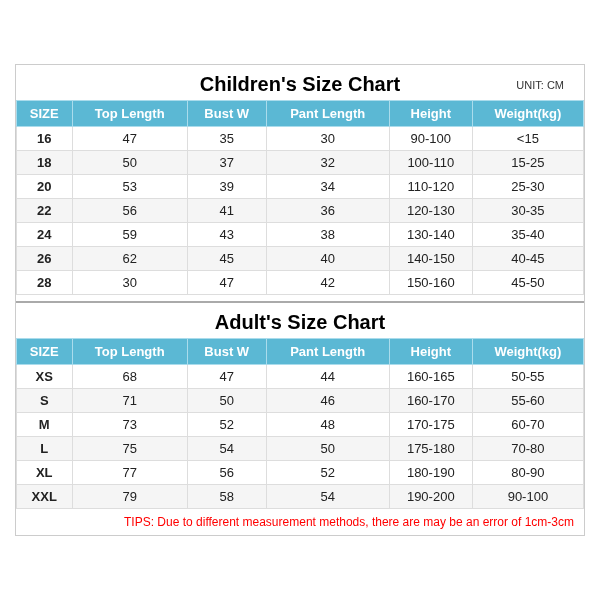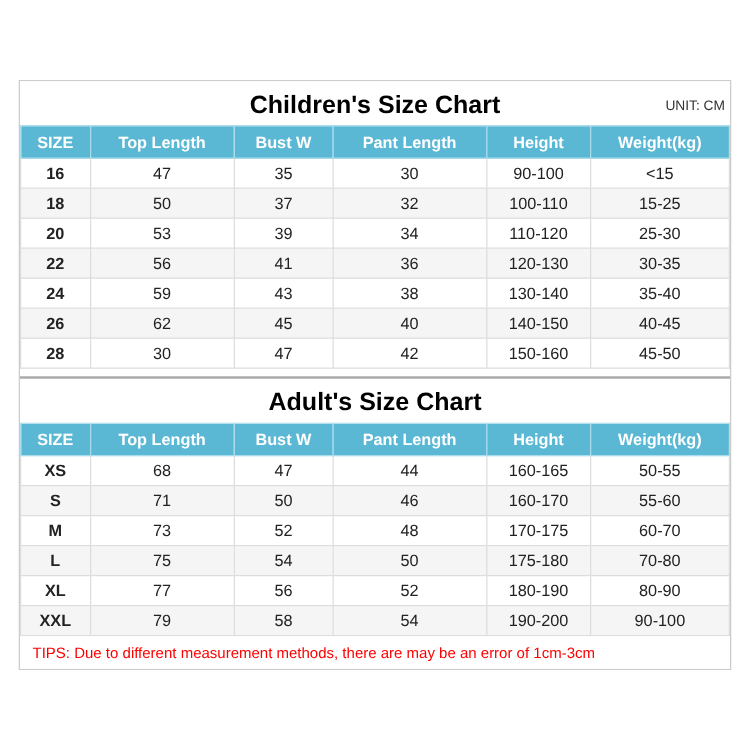--- a/index.html
+++ b/index.html
@@ -26,21 +26,21 @@
       padding: 8px 10px 4px 10px;
       position: relative;
     }
     .section-title {
       font-size: 20px;
       font-weight: bold;
       text-align: center;
     }
     .unit-label {
       position: absolute;
-      right: 4px;
+      right: 20px;
       font-size: 11px;
       color: #333;
     }
     table {
       width: 100%;
       border-collapse: collapse;
     }
     th {
       background: #5bb8d4;
       color: #fff;
@@ -64,21 +64,21 @@
     tr:nth-child(odd) td {
       background: #fff;
     }
     .section-divider {
       border-top: 2px solid #aaa;
     }
     .tips-row {
       padding: 6px 10px;
       font-size: 12px;
       color: red;
-      text-align: left;
+      text-align: right;
       background: #fff;
     }
   </style>
 </head>
 <body>
 
 <div class="chart-container">
 
   <div class="section-title-row">
     <span class="section-title">Children's Size Chart</span>

